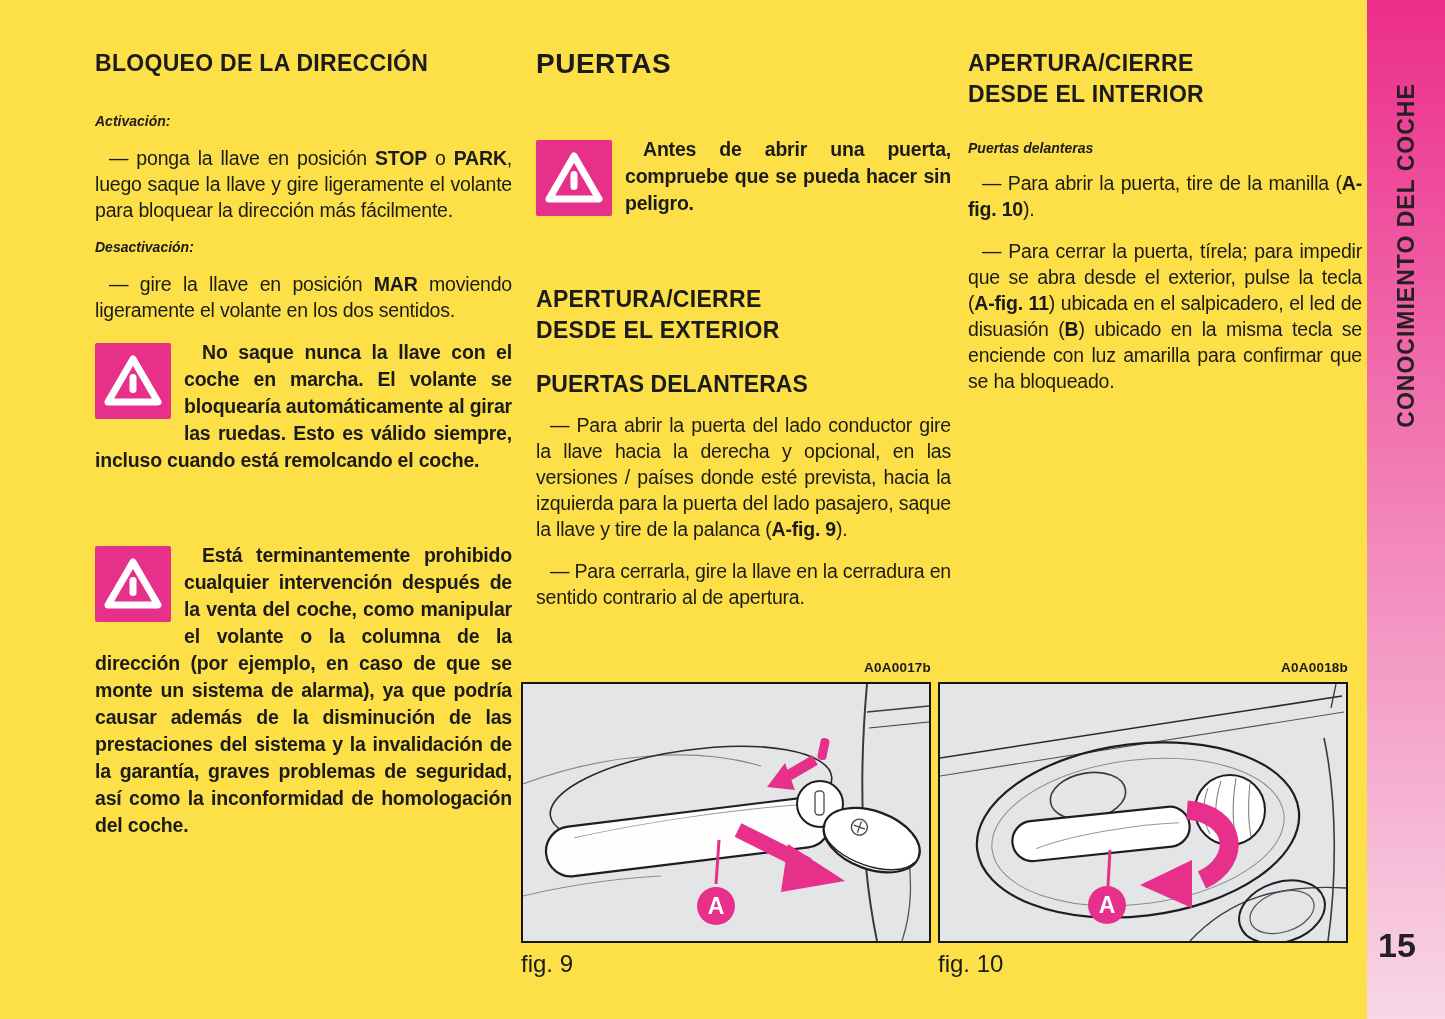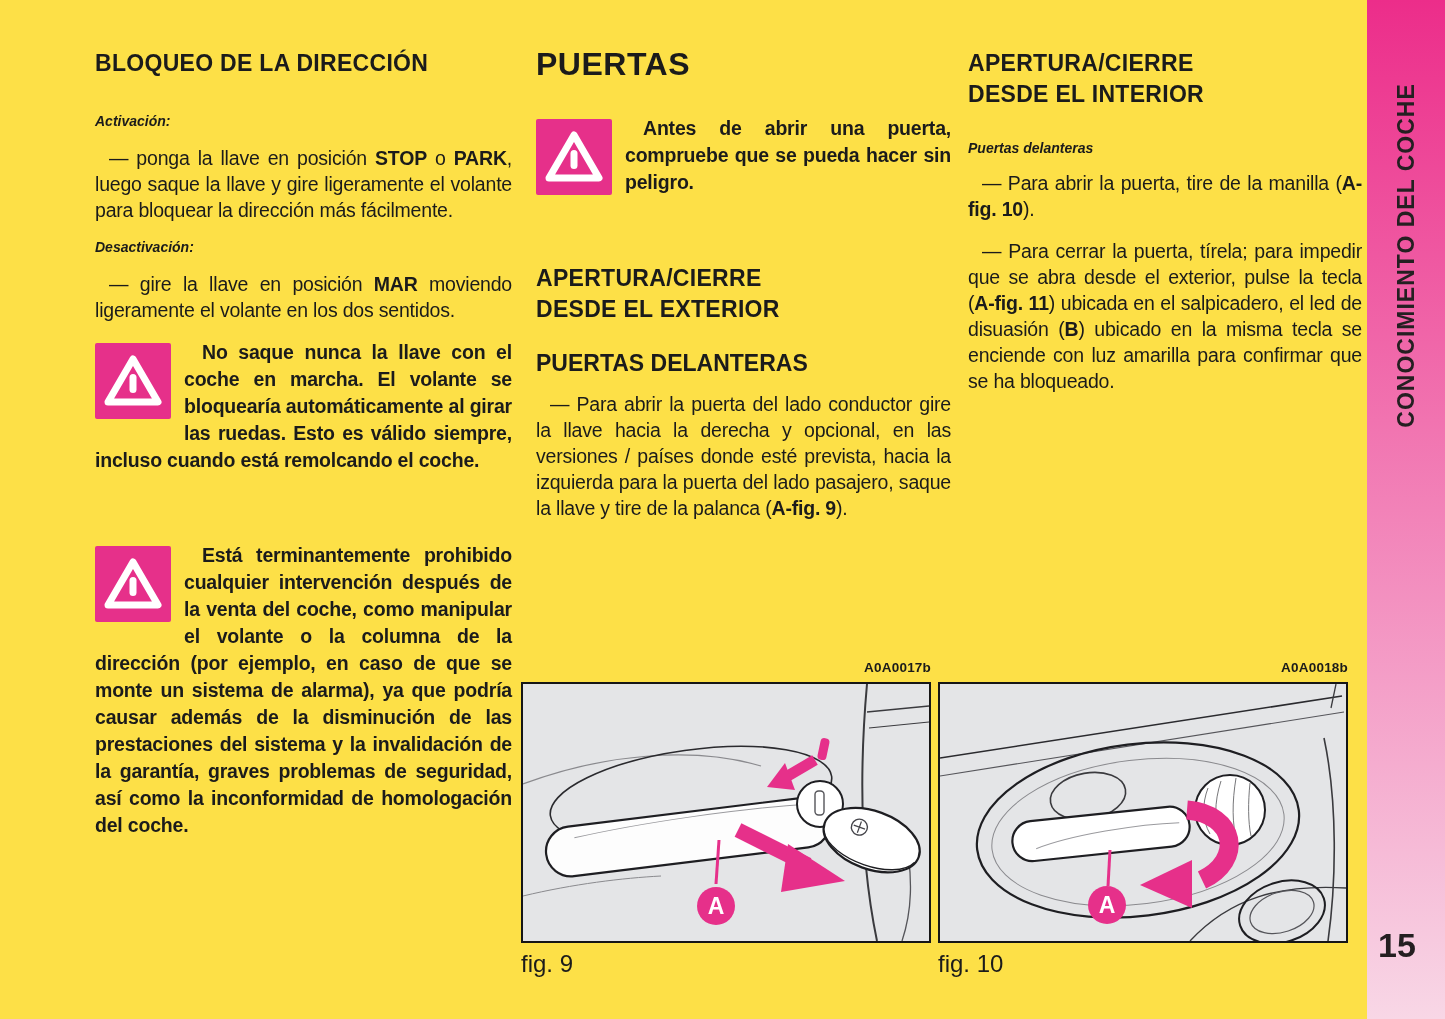--- a/index.html
+++ b/index.html
@@ -16,21 +16,21 @@
 
   
   .col{position:absolute;}
   .col-left{left:95px;top:48px;width:417px;}
   .col-mid{left:536px;top:44px;width:415px;}
   .col-right{left:968px;top:48px;width:394px;}
 
   .h-section{font-size:23px;font-weight:700;letter-spacing:.3px;line-height:31px;}
   .col-left .h-section{margin-bottom:34px;}
   .h-sub{font-size:14px;font-weight:700;margin-bottom:16px;font-style:italic;}
-  .big-title{font-size:32px;font-weight:700;letter-spacing:.5px;line-height:40px;margin-bottom:31px;}
+  .big-title{font-size:28px;font-weight:700;letter-spacing:.5px;line-height:40px;margin-bottom:52px;}
 
   .body-p{font-size:19.5px;line-height:26px;text-align:justify;letter-spacing:-.2px;text-indent:14px;margin-bottom:16px;}
   .body-p .b{font-weight:700;}
 
   
   .warning{margin-top:16px;}
   .warn-icon{float:left;width:76px;height:76px;margin:4px 13px 4px 0;background:var(--magenta);border-radius:2px;display:flex;align-items:center;justify-content:center;}
   .warn-text{font-size:19.5px;font-weight:700;line-height:27px;text-align:justify;letter-spacing:-.2px;text-indent:18px;}
   .warning::after{content:"";display:block;clear:both;}
   .warning-gap{margin-top:68px;}
@@ -110,20 +110,21 @@
       <p class="warn-text">Antes de abrir una puerta, compruebe que se pueda hacer sin peligro.</p>
     </div>
 
     <h2 class="h-section twoline">
       <span>APERTURA/CIERRE</span>
       <span>DESDE EL EXTERIOR</span>
     </h2>
     <h2 class="h-caps">PUERTAS DELANTERAS</h2>
 
     <p class="body-p"><span>— Para abrir la puerta del lado conductor gire la llave hacia la derecha y opcional, en las versiones / países donde esté prevista, hacia la izquierda para la puerta del lado pasajero, saque la llave y tire de la palanca (</span><span class="b">A-fig. 9</span><span>).</span></p>
+    <p class="body-p"><span>— Para cerrarla, gire la llave en la cerradura en sentido contrario al de apertura.</span></p>
   </section>
 
   <section class="col col-right">
     <h2 class="h-section twoline">
       <span>APERTURA/CIERRE</span>
       <span>DESDE EL INTERIOR</span>
     </h2>
     <h3 class="h-sub">Puertas delanteras</h3>
     <p class="body-p"><span>— Para abrir la puerta, tire de la manilla (</span><span class="b">A-fig. 10</span><span>).</span></p>
     <p class="body-p"><span>— Para cerrar la puerta, tírela; para impedir que se abra desde el exterior, pulse la tecla (</span><span class="b">A-fig. 11</span><span>) ubicada en el salpicadero, el led de disuasión (</span><span class="b">B</span><span>) ubicado en la misma tecla se enciende con luz amarilla para confirmar que se ha bloqueado.</span></p>

